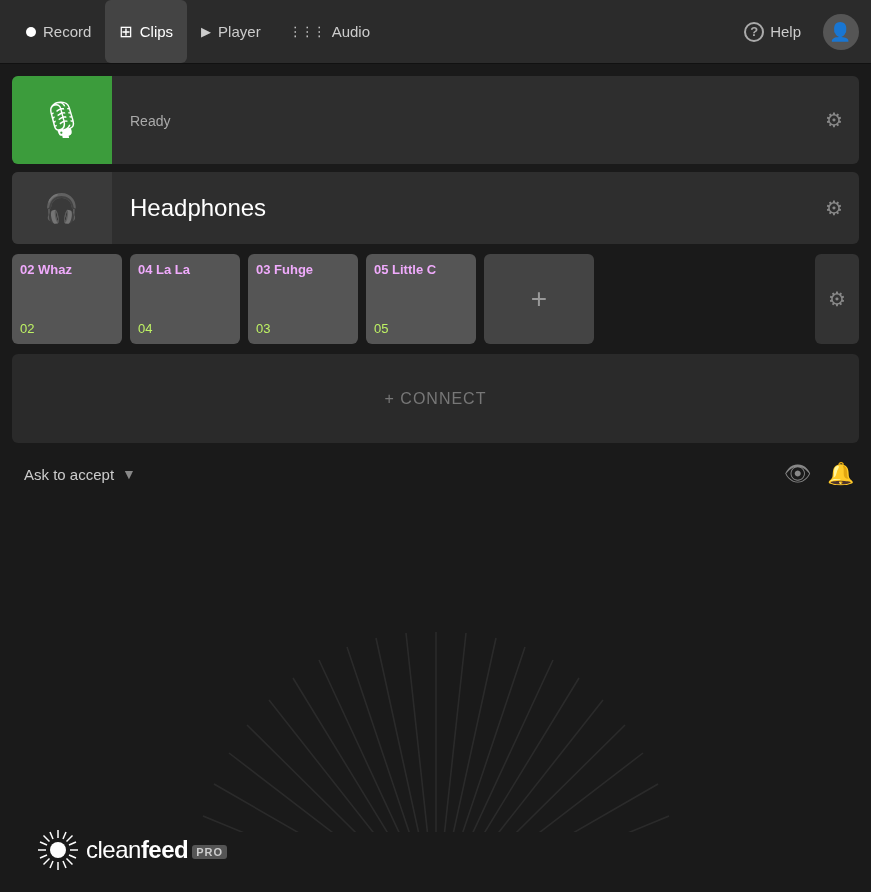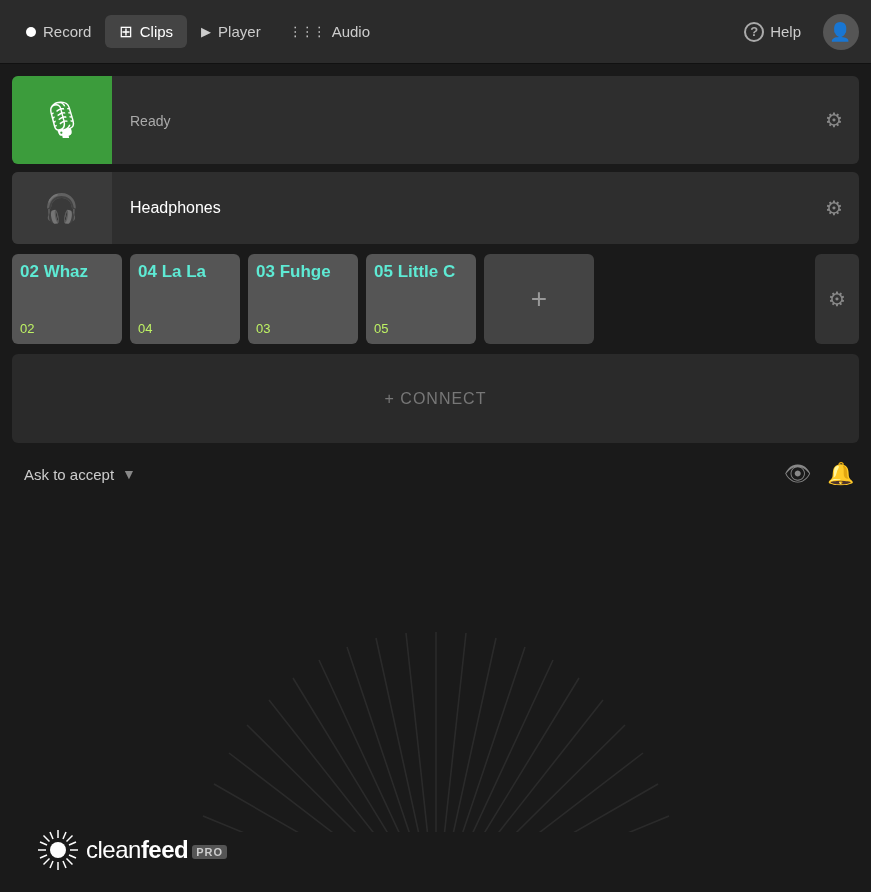--- a/index.html
+++ b/index.html
@@ -9,21 +9,20 @@
       background-color: #1a1a1a;
       font-family: -apple-system, BlinkMacSystemFont, 'Segoe UI', sans-serif;
       color: #fff;
       overflow: hidden;
       position: relative;
     }
 
     
     .top-nav {
       display: flex;
-      align-items: center;
       background-color: #2b2b2b;
       height: 64px;
       padding: 0 12px;
       border-bottom: 1px solid #111;
     }
     .nav-item {
       display: flex;
       align-items: center;
       gap: 7px;
       padding: 8px 14px;
@@ -144,21 +143,21 @@
     }
     .headphones-icon {
       font-size: 28px;
       color: #aaa;
     }
     .headphones-info {
       flex: 1;
       padding: 0 0 0 18px;
     }
     .headphones-name {
-      font-size: 16px;
+      font-size: 24px;
       color: #fff;
     }
 
     
     .clips-row {
       display: flex;
       align-items: center;
       margin: 10px 12px 0 12px;
       gap: 8px;
     }
@@ -170,23 +169,23 @@
       display: flex;
       flex-direction: column;
       justify-content: space-between;
       padding: 8px;
       cursor: pointer;
       flex-shrink: 0;
       position: relative;
       overflow: hidden;
     }
     .clip-title {
-      font-size: 17px;
+      font-size: 13px;
       font-weight: 600;
-      color: #5eead4;
+      color: #f0abfc;
       white-space: nowrap;
       overflow: hidden;
       text-overflow: ellipsis;
     }
     .clip-sub {
       font-size: 13px;
       color: #bef264;
     }
     .clip-add {
       width: 110px;

